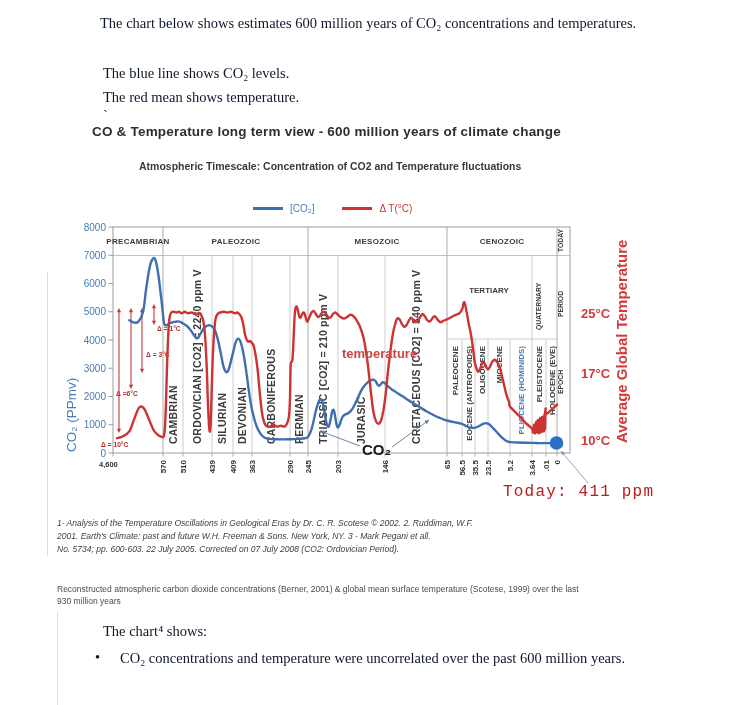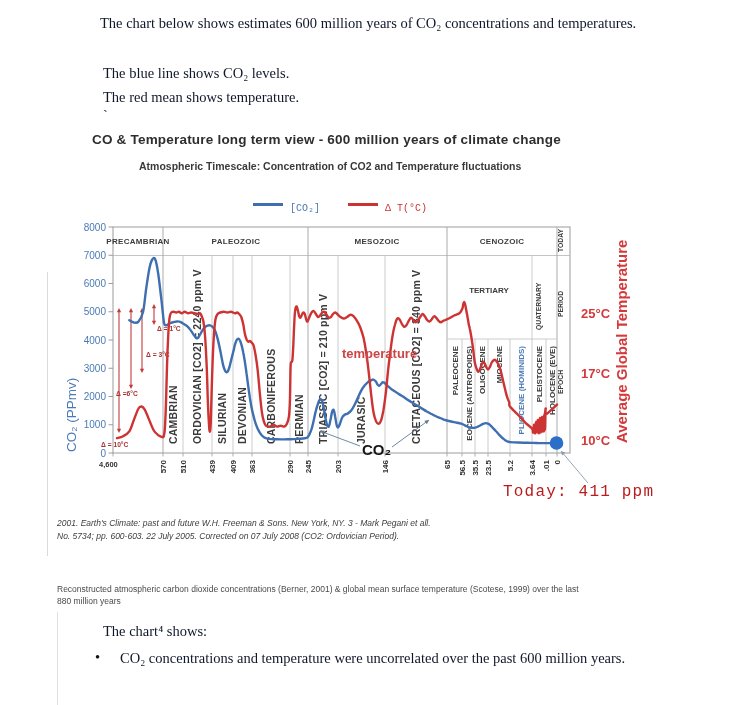--- a/index.html
+++ b/index.html
@@ -4,26 +4,26 @@
 <style>
   html,body{margin:0;padding:0}
   body{width:748px;height:705px;background:#ffffff;position:relative;overflow:hidden;
        font-family:"Liberation Serif",serif;color:#111}
   .abs{position:absolute}
   .body-text{font-size:14.5px;line-height:21px;margin:0;color:#0f172a}
   #para1{left:53px;top:13px;width:585px;text-indent:47px}
   #para2{left:103px;top:63px}
   #para3{left:103px;top:87px}
   #stray{left:103px;top:105px;font-size:14px}
-  #chart-title{left:92px;top:132px;font-family:"Liberation Sans",sans-serif;font-weight:bold;
+  #chart-title{left:92px;top:124px;font-family:"Liberation Sans",sans-serif;font-weight:bold;
                font-size:13.5px;letter-spacing:.2px;color:#2e2e2e}
   #chart-subtitle{left:139px;top:160px;font-family:"Liberation Sans",sans-serif;font-weight:bold;
                   font-size:10.5px;color:#3a3a3a}
-  #legend{left:253px;top:203px;display:flex;
-          font-family:Liberation Mono, monospace;font-size:10px}
+  #legend{left:253px;top:203px;display:flex;align-items:center;
+          font-family:Liberation Sans, sans-serif;font-size:10px}
   .dash{display:inline-block;width:30px;height:3px;margin-right:7px}
   .dash-blue{background:#3e6fb0}
   .dash-red{background:#cd3333}
   .leg-blue{color:#4a7ab5;margin-right:28px}
   .leg-red{color:#cd3333}
   #today-label{left:503px;top:483px;font-family:Liberation Mono, monospace;font-size:16px;
                letter-spacing:1.2px;color:#b91c1c}
   #citations{left:57px;top:517px;width:560px;font-family:"Liberation Sans",sans-serif;
              font-style:italic;font-size:8.5px;line-height:13px;color:#3d3d3d}
   #recon{left:57px;top:583px;width:600px;font-family:"Liberation Sans",sans-serif;
@@ -188,24 +188,25 @@
     <polygon points="320,431 324.66994177312563,430.50842718177626 323.1952233184544,434.4410097275662" fill="#5d7a99"></polygon>
     <line x1="392" y1="447" x2="429" y2="420" stroke="#5d7a99" stroke-width="0.9"></line>
     <polygon points="429,420 426.84516306611613,424.1721310847539 424.36939297186655,420.77940910374525" fill="#5d7a99"></polygon>
     <line x1="588" y1="483" x2="561" y2="451" stroke="#8a9bb0" stroke-width="0.9"></line>
     <polygon points="561,451 565.3134700600476,452.8557952583926 562.1034458293145,455.5642532030737" fill="#8a9bb0"></polygon>
   </svg>
 
 <div class="abs" id="today-label">Today: 411 ppm</div>
 
 <div class="abs" id="citations">
+  <div>1- Analysis of the Temperature Oscillations in Geological Eras by Dr. C. R. Scotese ©  2002. 2. Ruddiman, W.F.</div>
   <div>2001. Earth's Climate: past and future W.H. Freeman &amp; Sons. New York, NY. 3   - Mark Pegani  et all.</div>
   <div>No. 5734; pp. 600-603. 22 July 2005. Corrected on 07 July 2008 (CO2: Ordovician Period).</div>
 </div>
 
 <div class="abs" id="recon">
   <div>Reconstructed atmospheric carbon dioxide concentrations (Berner, 2001) &amp; global mean surface temperature (Scotese, 1999) over   the last</div>
-  <div>880 million years</div>
+  <div>930 million years</div>
 </div>
 
 <p class="abs body-text" id="chart4">The chart⁴ shows:</p>
 <span class="abs" id="bullet-glyph">•</span>
 <p class="abs body-text" id="bullet-text">CO₂ concentrations and temperature were uncorrelated over the past 600 million years.</p>
 
 </body></html>

